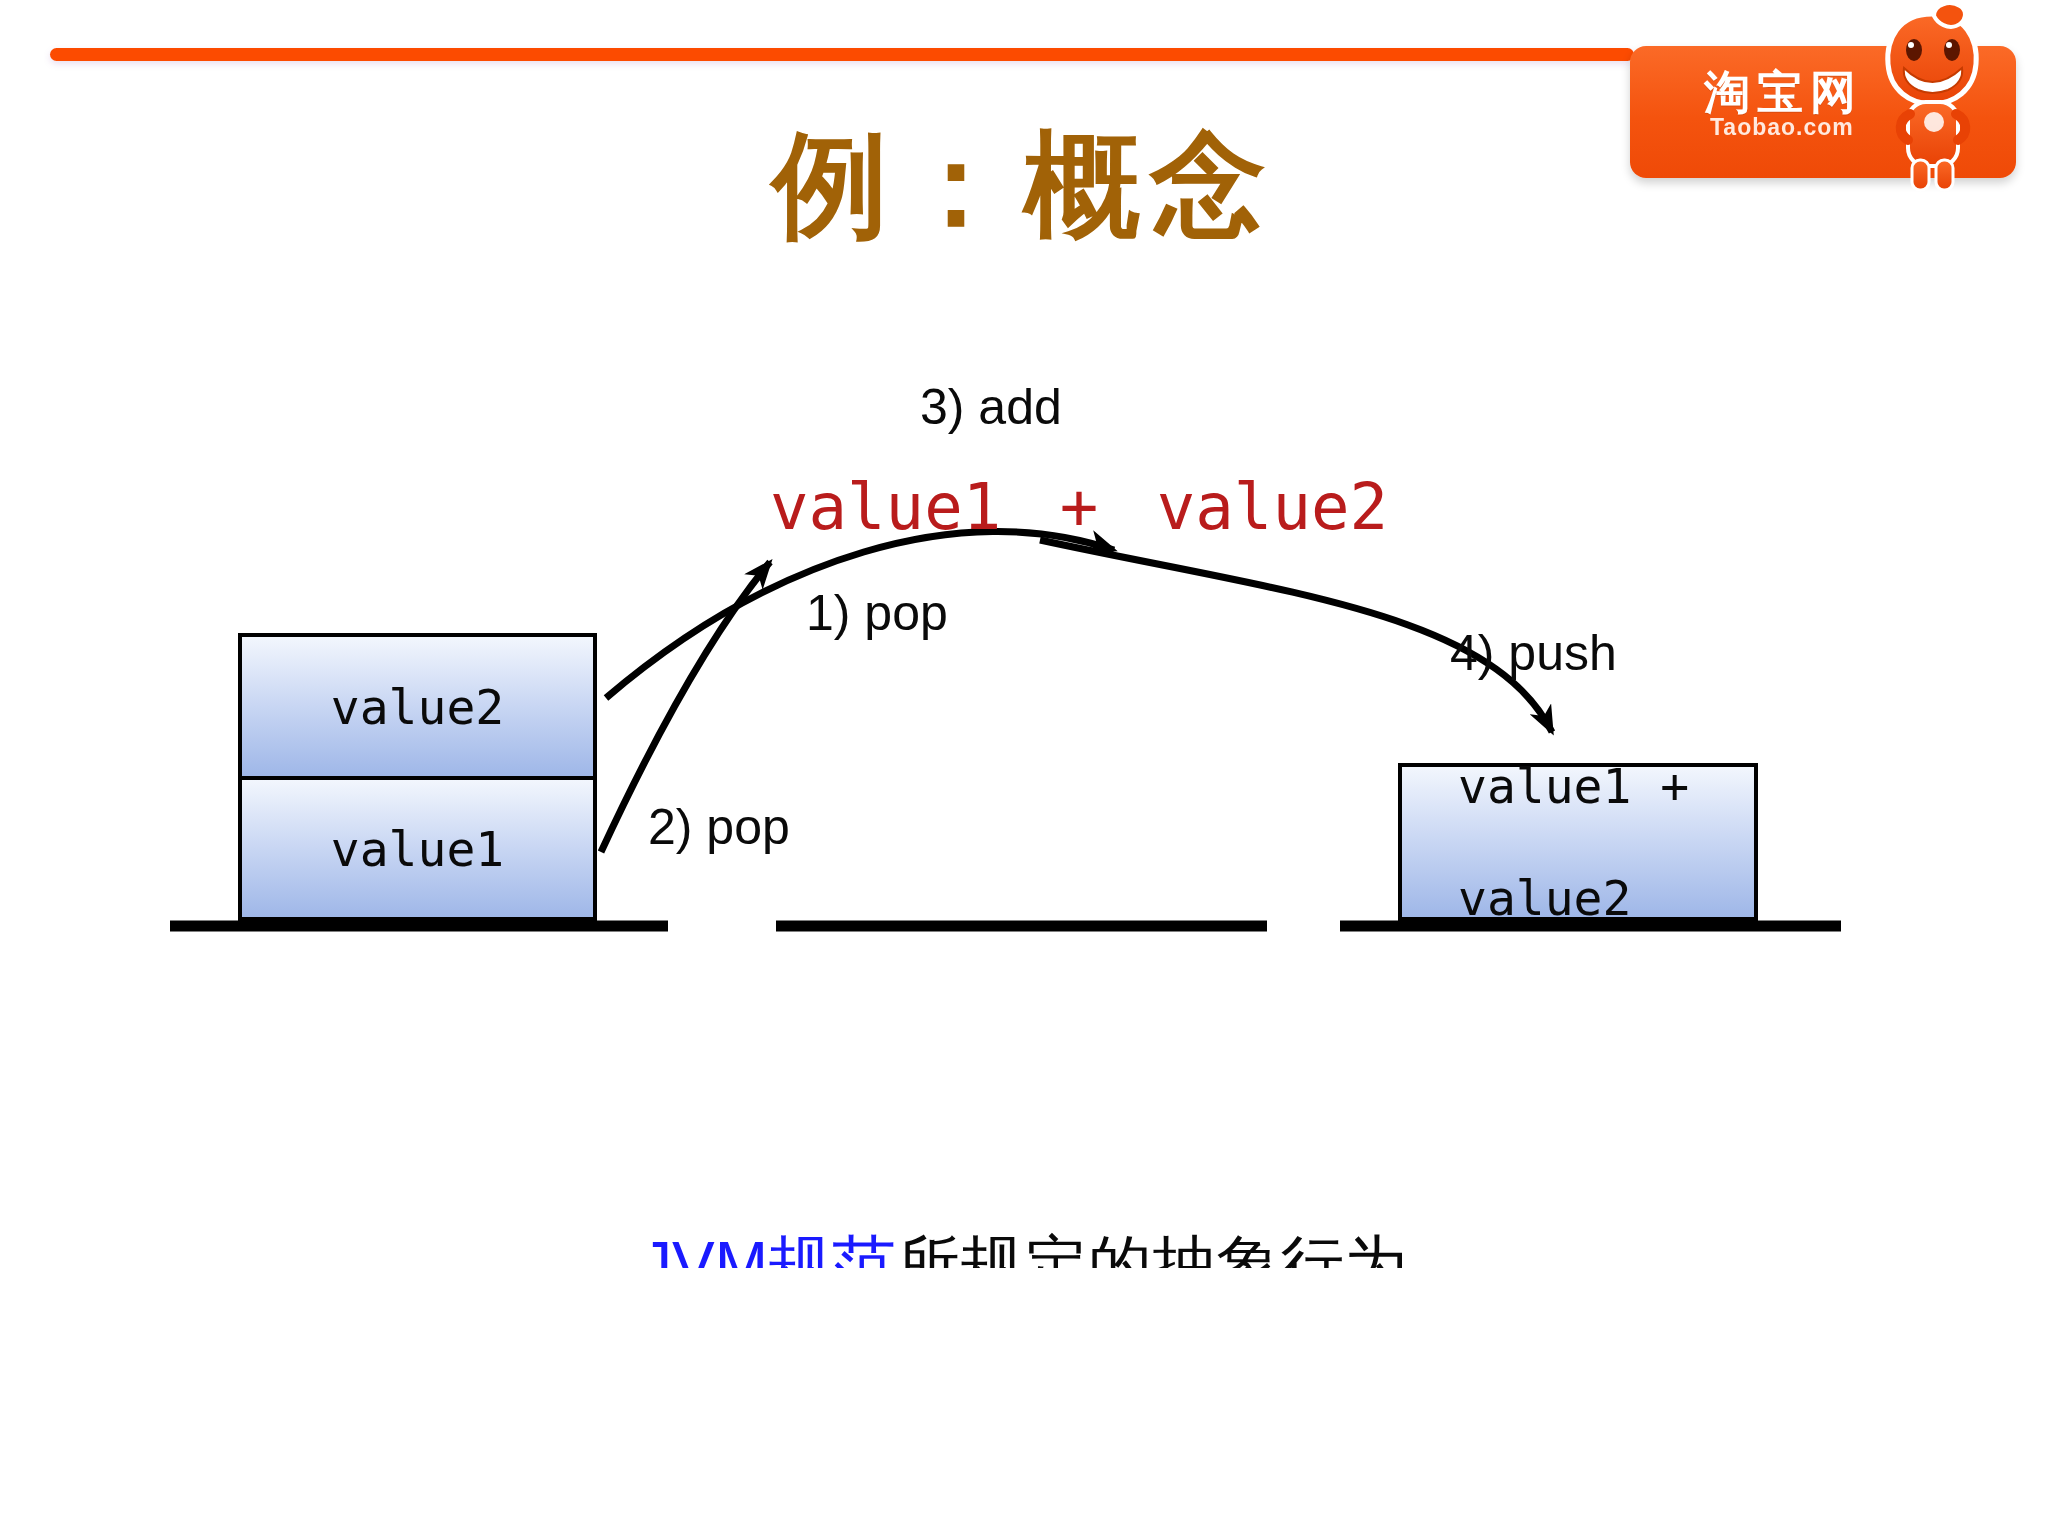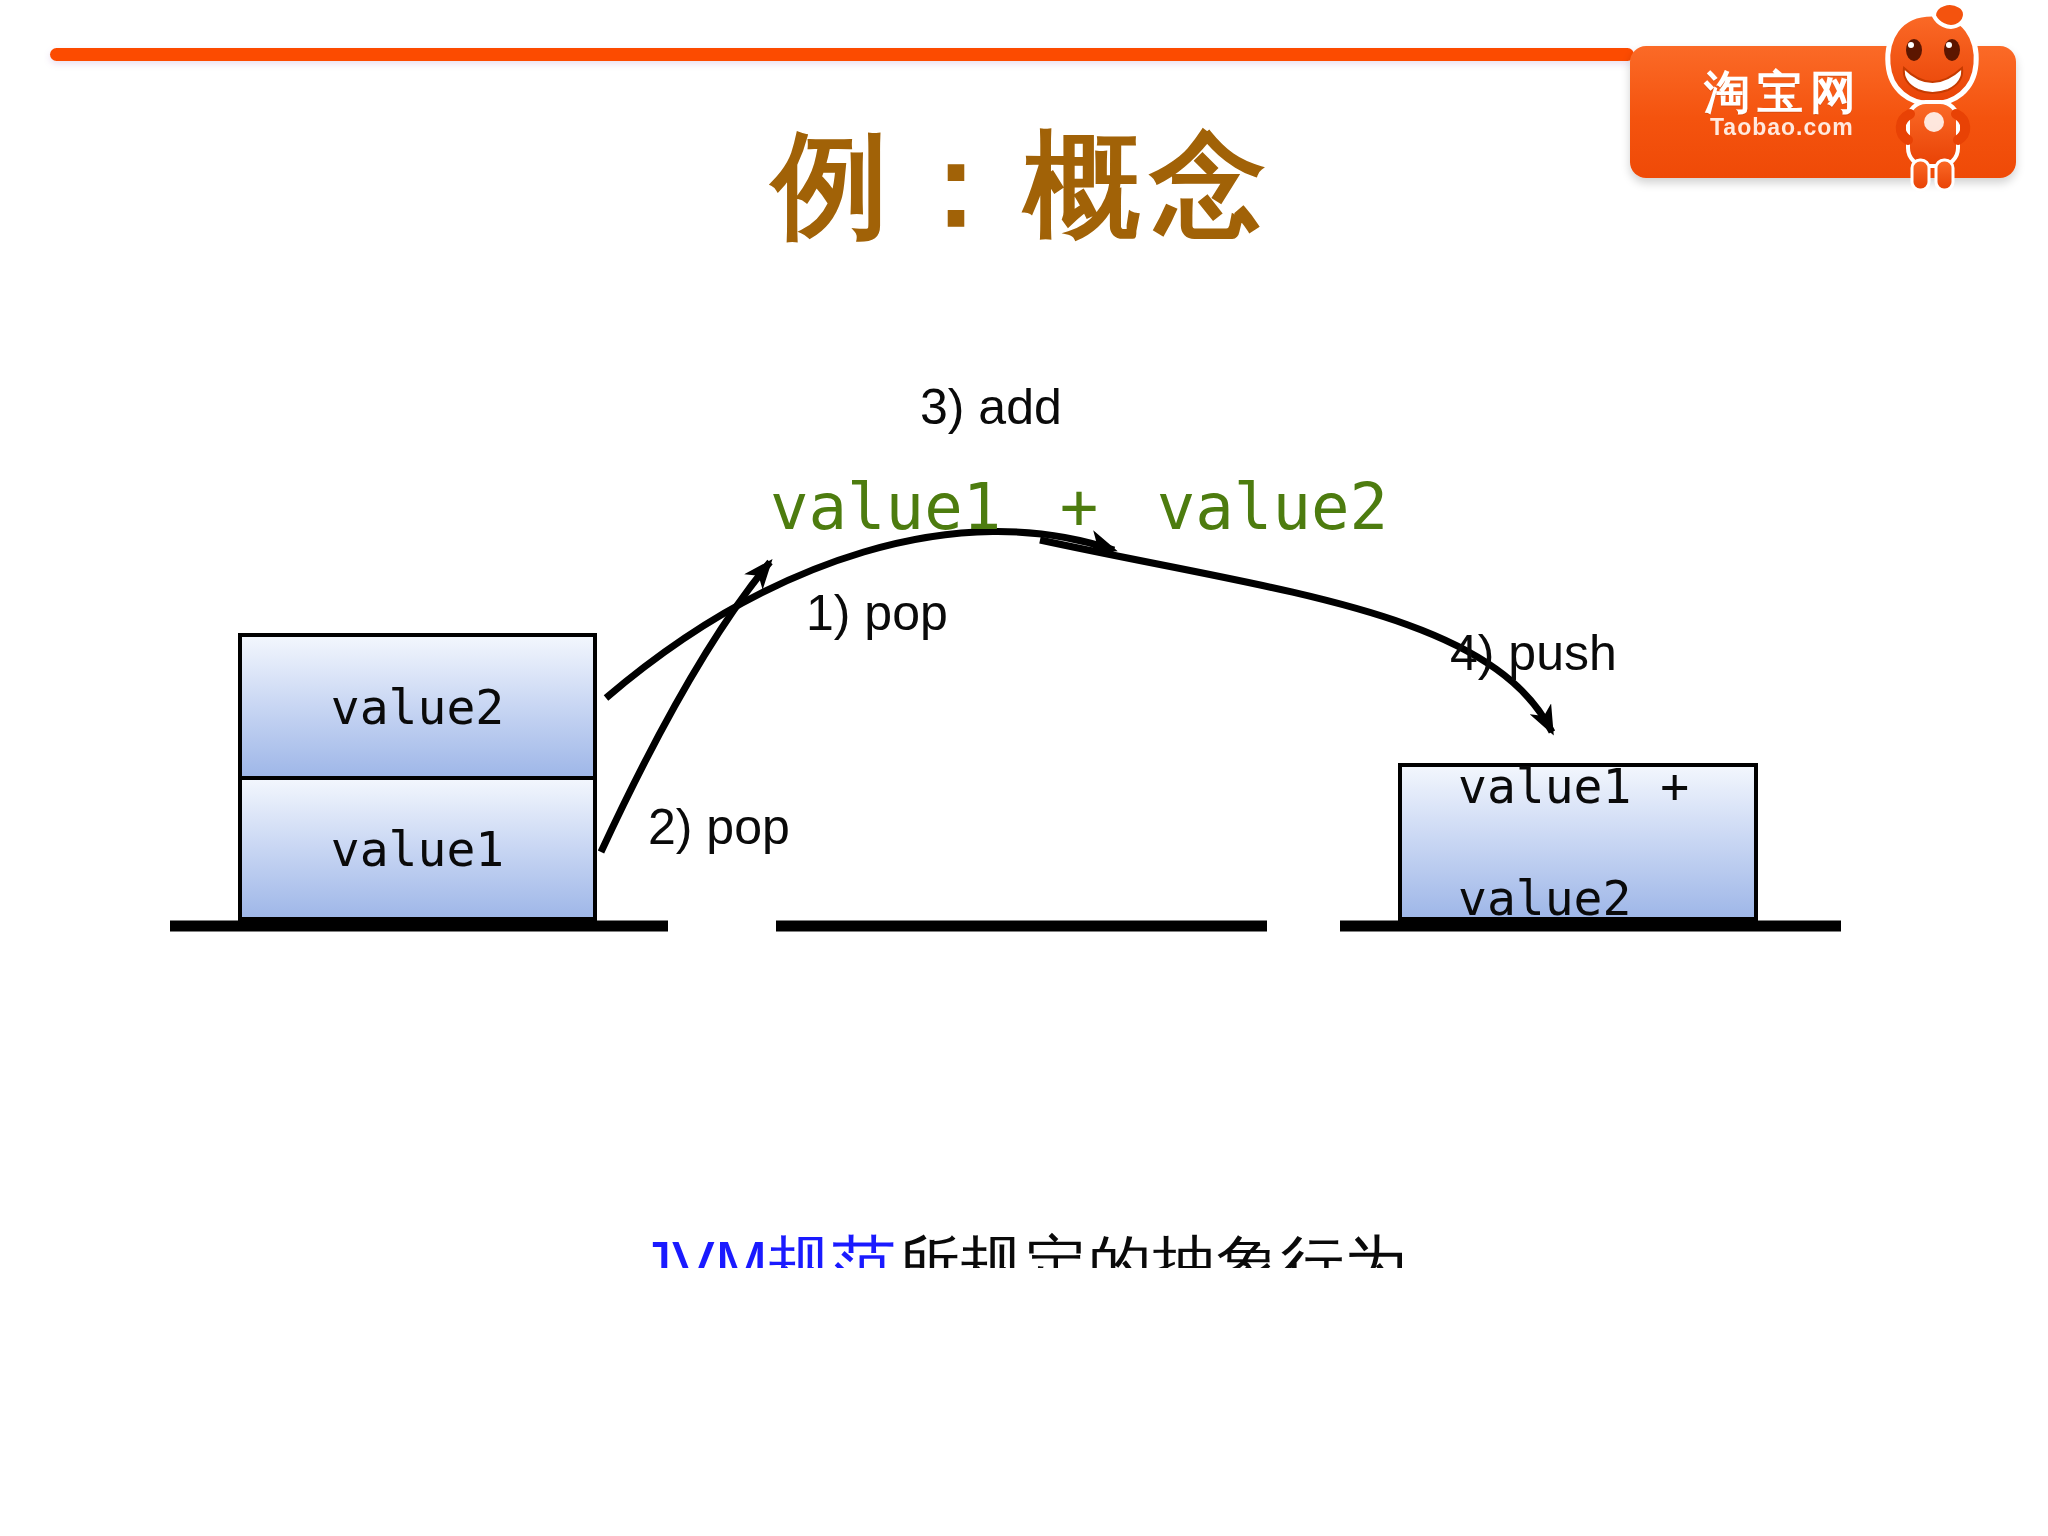--- a/index.html
+++ b/index.html
@@ -40,21 +40,21 @@
     text-align:center;
     font-size:116px;font-weight:700;color:#a16207;letter-spacing:10px;
   }
   
   .mono{font-family:"DejaVu Sans Mono", monospace;}
   .step-label{
     position:absolute;font-size:50px;color:#0a0a0a;white-space:nowrap;
   }
   .expression{
     position:absolute;left:770px;top:470px;
-    font-size:64px;color:#4d7c0f;word-spacing:20px;white-space:nowrap;
+    font-size:64px;color:#b91c1c;word-spacing:20px;white-space:nowrap;
   }
   
   .stack{position:absolute;left:238px;top:633px;width:359px;}
   .stack-box,.result-box{
     box-sizing:border-box;border:4px solid #000000;
     background:linear-gradient(180deg,#f2f6fd 0%,#ccd9f4 45%,#9fb7e8 100%);
     display:flex;align-items:center;justify-content:center;
     font-size:48px;color:#0a0a0a;
   }
   .stack-box{width:359px;height:147px;}

